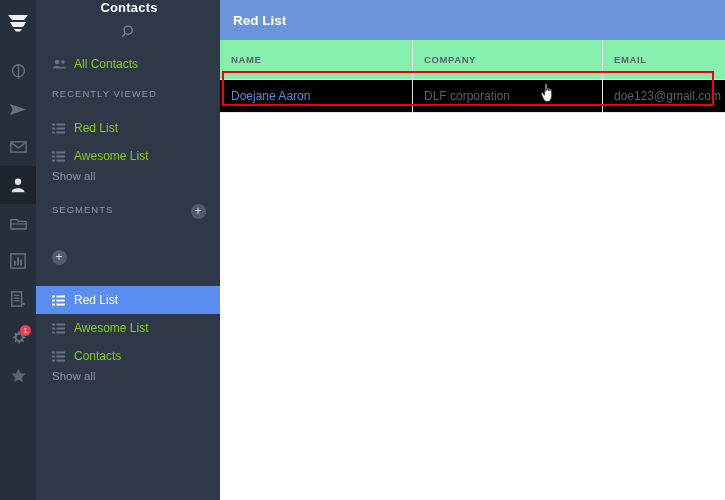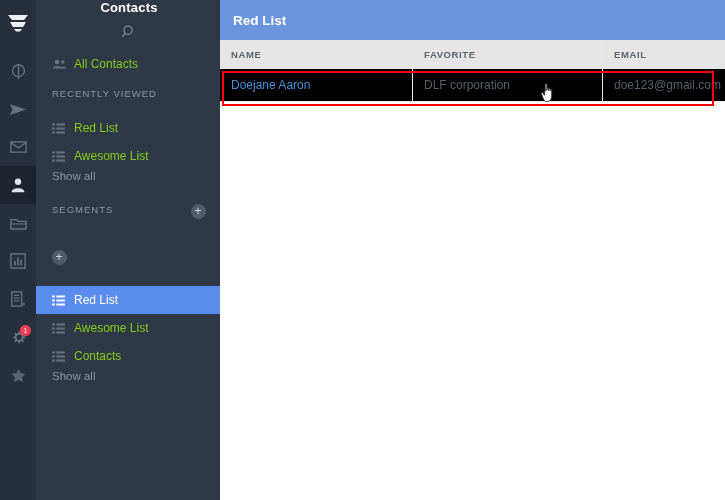--- a/index.html
+++ b/index.html
@@ -114,24 +114,24 @@
   .main-head {
     height: 40px;
     background: #6a95dd;
     color: #ffffff;
     display: flex; align-items: center;
     padding-left: 13px;
     font-size: 13.5px; font-weight: bold;
   }
   .tbl { width: 100%; }
   .tbl-head {
-    height: 29px;
+    height: 40px;
     display: flex;
     border-bottom: 1px solid #dfe3e8;
-    background: #e5e5e5;
+    background: #86efac;
   }
   .tbl-head .th {
     font-size: 9.5px; font-weight: bold;
     letter-spacing: .6px; color: #5a6470;
     display: flex; align-items: center;
     padding-left: 11px;
     border-left: 1px solid #e6e9ed;
   }
   .tbl-head .th:first-child { border-left: none; }
   .col-name    { width: 192px; flex: 0 0 192px; }
@@ -385,21 +385,21 @@
   <div class="main">
 
     <div class="main-head">
       <span>Red List</span>
     </div>
 
     <div class="tbl">
 
       <div class="tbl-head">
         <div class="th col-name">NAME</div>
-        <div class="th col-company">FAVORITE</div>
+        <div class="th col-company">COMPANY</div>
         <div class="th col-email">EMAIL</div>
       </div>
 
       <div class="tbl-row">
         <div class="td col-name">
           <span class="link">Doejane Aaron</span>
         </div>
         <div class="td col-company">DLF corporation</div>
         <div class="td col-email">doe123@gmail.com</div>
       </div>

